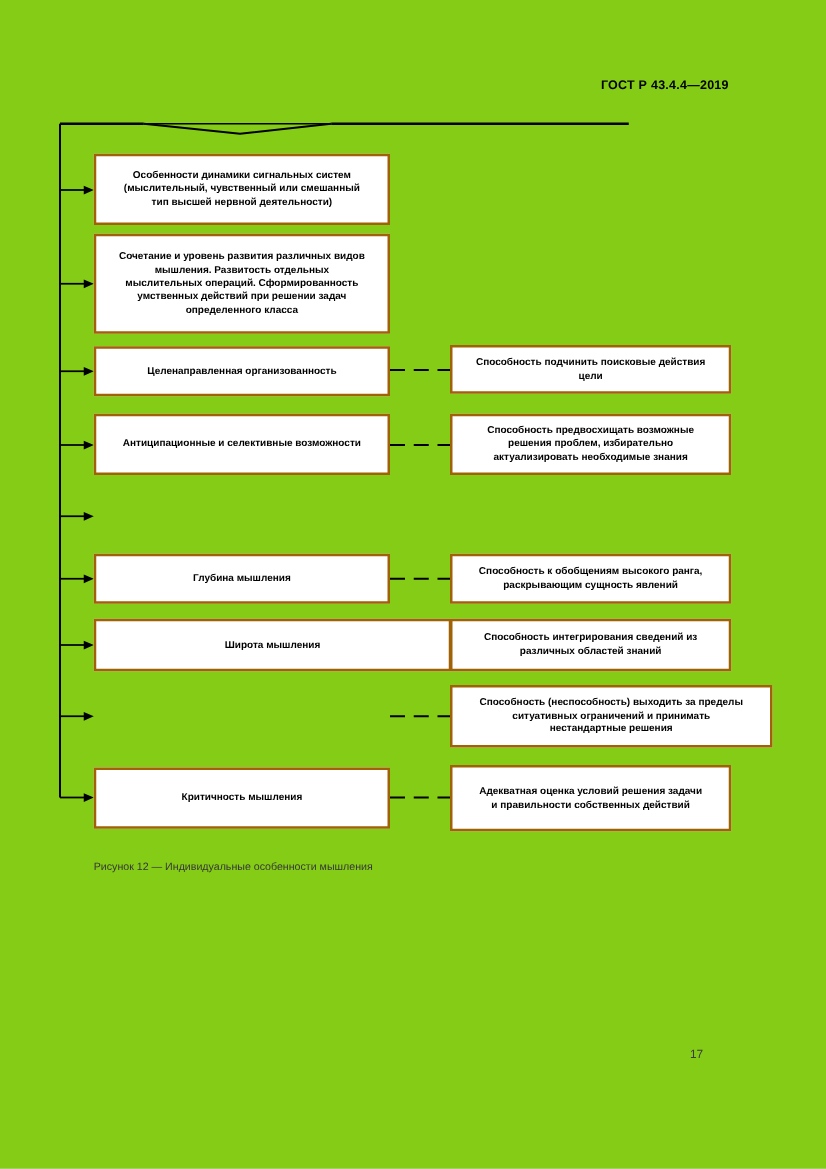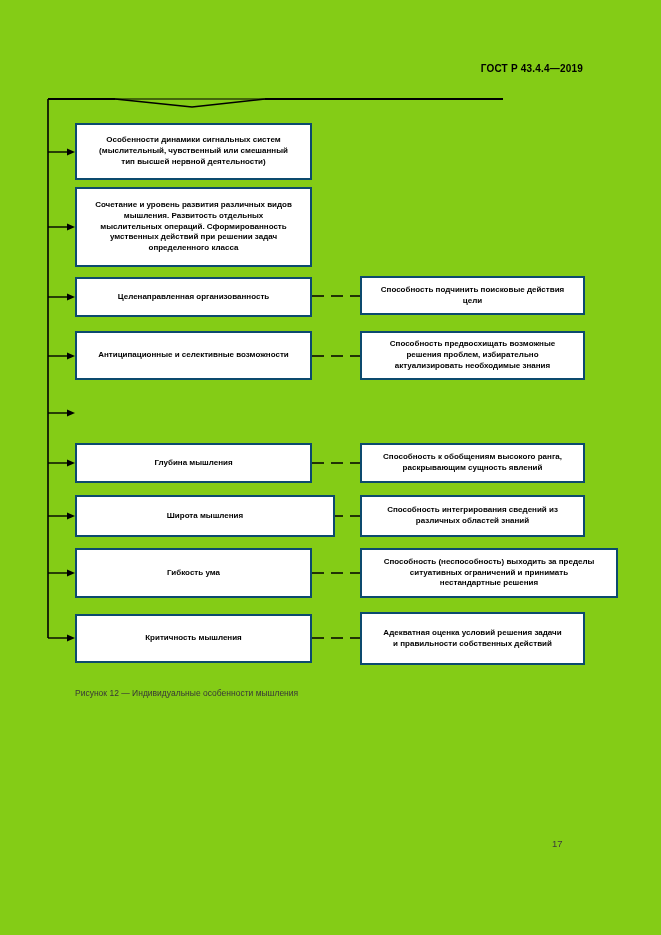--- a/index.html
+++ b/index.html
@@ -17,36 +17,36 @@
     position:absolute;
     top:63px;right:78px;
     font-size:10px;font-weight:bold;
     letter-spacing:0.2px;
     white-space:nowrap;
   }
   svg.lines{position:absolute;left:0;top:0;}
   .box{
     position:absolute;
     box-sizing:border-box;
-    border:2px solid #0c4a6e;
+    border:2px solid #a16207;
     background:#fff;
     display:flex;align-items:center;justify-content:center;
     text-align:center;
     font-size:8px;font-weight:bold;
     line-height:1.35;
     padding:2px 18px;
   }
   
   .b1{left:75px;top:123px;width:237px;height:57px;}
   .b2{left:75px;top:187px;width:237px;height:80px;}
   .b3{left:75px;top:277px;width:237px;height:40px;}
   .b4{left:75px;top:331px;width:237px;height:49px;}
   .b5{left:75px;top:393px;width:237px;height:40px;}
   .b6{left:75px;top:443px;width:237px;height:40px;}
-  .b7{left:75px;top:495px;width:260px;height:42px;}
+  .b7{left:75px;top:495px;width:286px;height:42px;}
   .b8{left:75px;top:548px;width:237px;height:50px;}
   .b9{left:75px;top:614px;width:237px;height:49px;}
   
   .r1{left:360px;top:276px;width:225px;height:39px;}
   .r2{left:360px;top:331px;width:225px;height:49px;}
   .r3{left:360px;top:443px;width:225px;height:40px;}
   .r4{left:360px;top:495px;width:225px;height:42px;}
   .r5{left:360px;top:548px;width:258px;height:50px;}
   .r6{left:360px;top:612px;width:225px;height:53px;}
   .caption{
@@ -110,21 +110,20 @@
       <line x1="312" y1="638" x2="360" y2="638"></line>
     </g>
   </svg>
 
   <div class="box b1">Особенности динамики сигнальных систем (мыслительный, чувственный или смешанный тип высшей нервной деятельности)</div>
   <div class="box b2">Сочетание и уровень развития различных видов мышления. Развитость отдельных мыслительных операций. Сформированность умственных действий при решении задач определенного класса</div>
   <div class="box b3">Целенаправленная организованность</div>
   <div class="box b4">Антиципационные и селективные возможности</div>
   <div class="box b6">Глубина мышления</div>
   <div class="box b7">Широта мышления</div>
-  <div class="box b8">Гибкость ума</div>
   <div class="box b9">Критичность мышления</div>
 
   <div class="box r2">Способность предвосхищать возможные решения проблем, избирательно актуализировать необходимые знания</div>
   <div class="box r1">Способность подчинить поисковые действия цели</div>
   <div class="box r3">Способность к обобщениям высокого ранга, раскрывающим сущность явлений</div>
   <div class="box r4">Способность интегрирования сведений из различных областей знаний</div>
   <div class="box r5">Способность (неспособность) выходить за пределы ситуативных ограничений и принимать нестандартные решения</div>
   <div class="box r6">Адекватная оценка условий решения задачи и правильности собственных действий</div>
 
   <div class="caption">Рисунок 12 — Индивидуальные особенности мышления</div>

